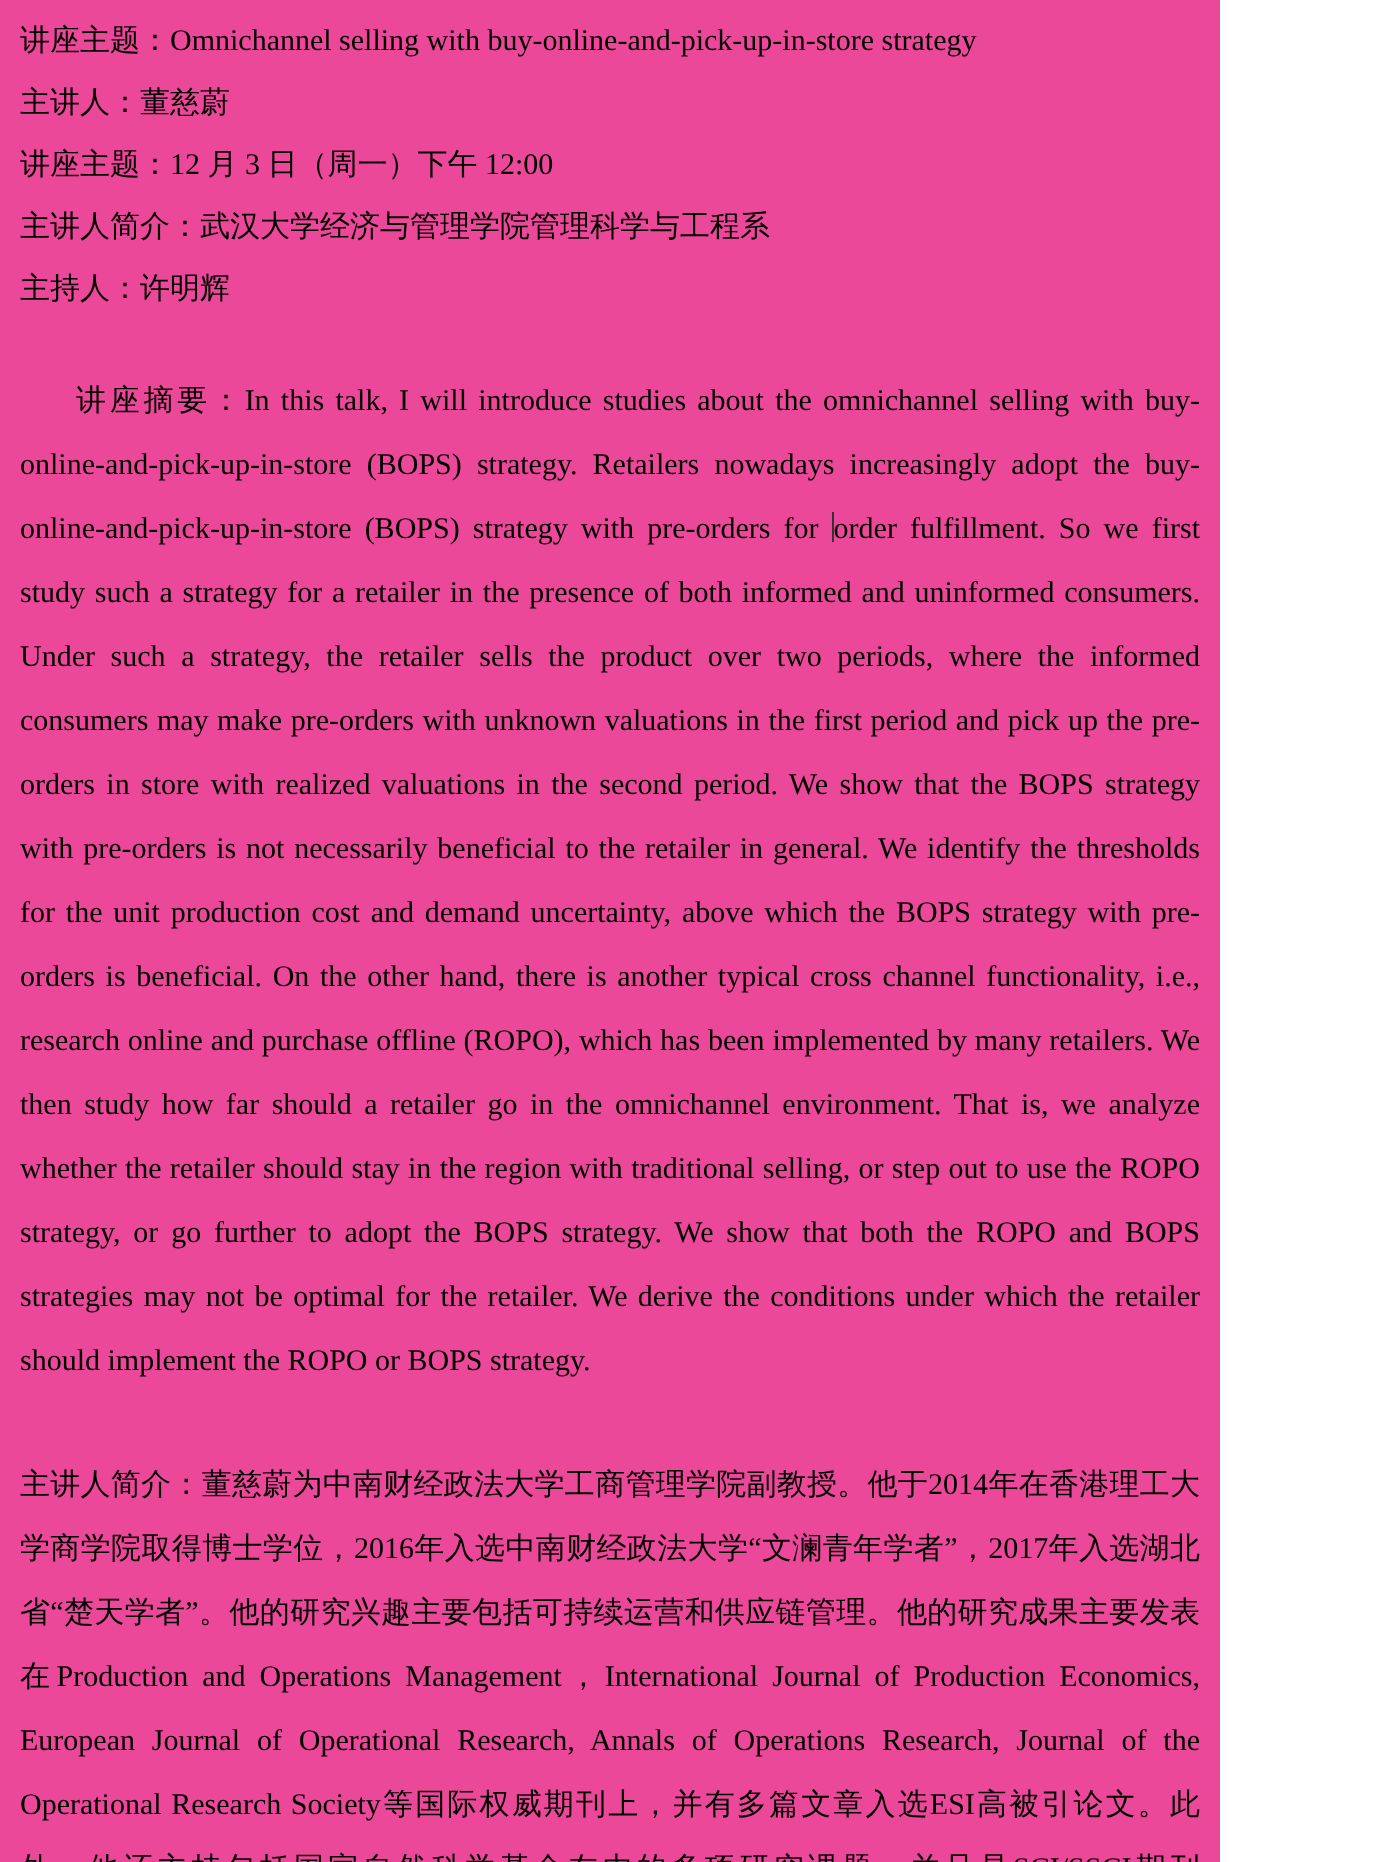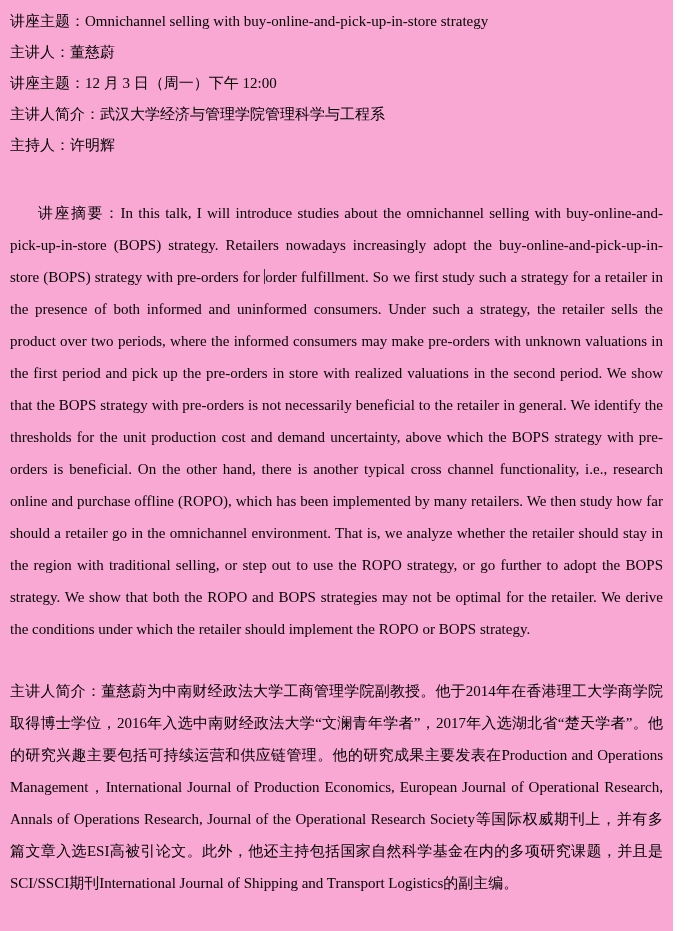--- a/index.html
+++ b/index.html
@@ -10,43 +10,43 @@
   body {
     width: 698px;
     height: 931px;
     overflow: hidden;
     font-family: "Liberation Serif", "DejaVu Serif", serif;
     color: #000000;
     -webkit-font-smoothing: antialiased;
   }
   .page {
     box-sizing: border-box;
-    width: 673px;
+    width: 610px;
     height: 931px;
     padding: 6px 10px 0 10px;
-    background: #f9a8d4;
+    background: #ec4899;
   }
   .doc-header {
     margin: 0;
     padding: 0;
   }
   .h-line {
     font-size: 15px;
     line-height: 31px;
     white-space: nowrap;
   }
   .para {
     font-size: 15px;
     line-height: 32px;
     text-align: justify;
     text-justify: inter-word;
     margin: 0;
   }
   .abstract-para {
-    margin-top: 36px;
+    margin-top: 24px;
     text-indent: 28px;
   }
   .bio-para {
     margin-top: 30px;
     text-indent: 0;
   }
   .caret {
     display: inline-block;
     width: 1px;
     height: 15px;

